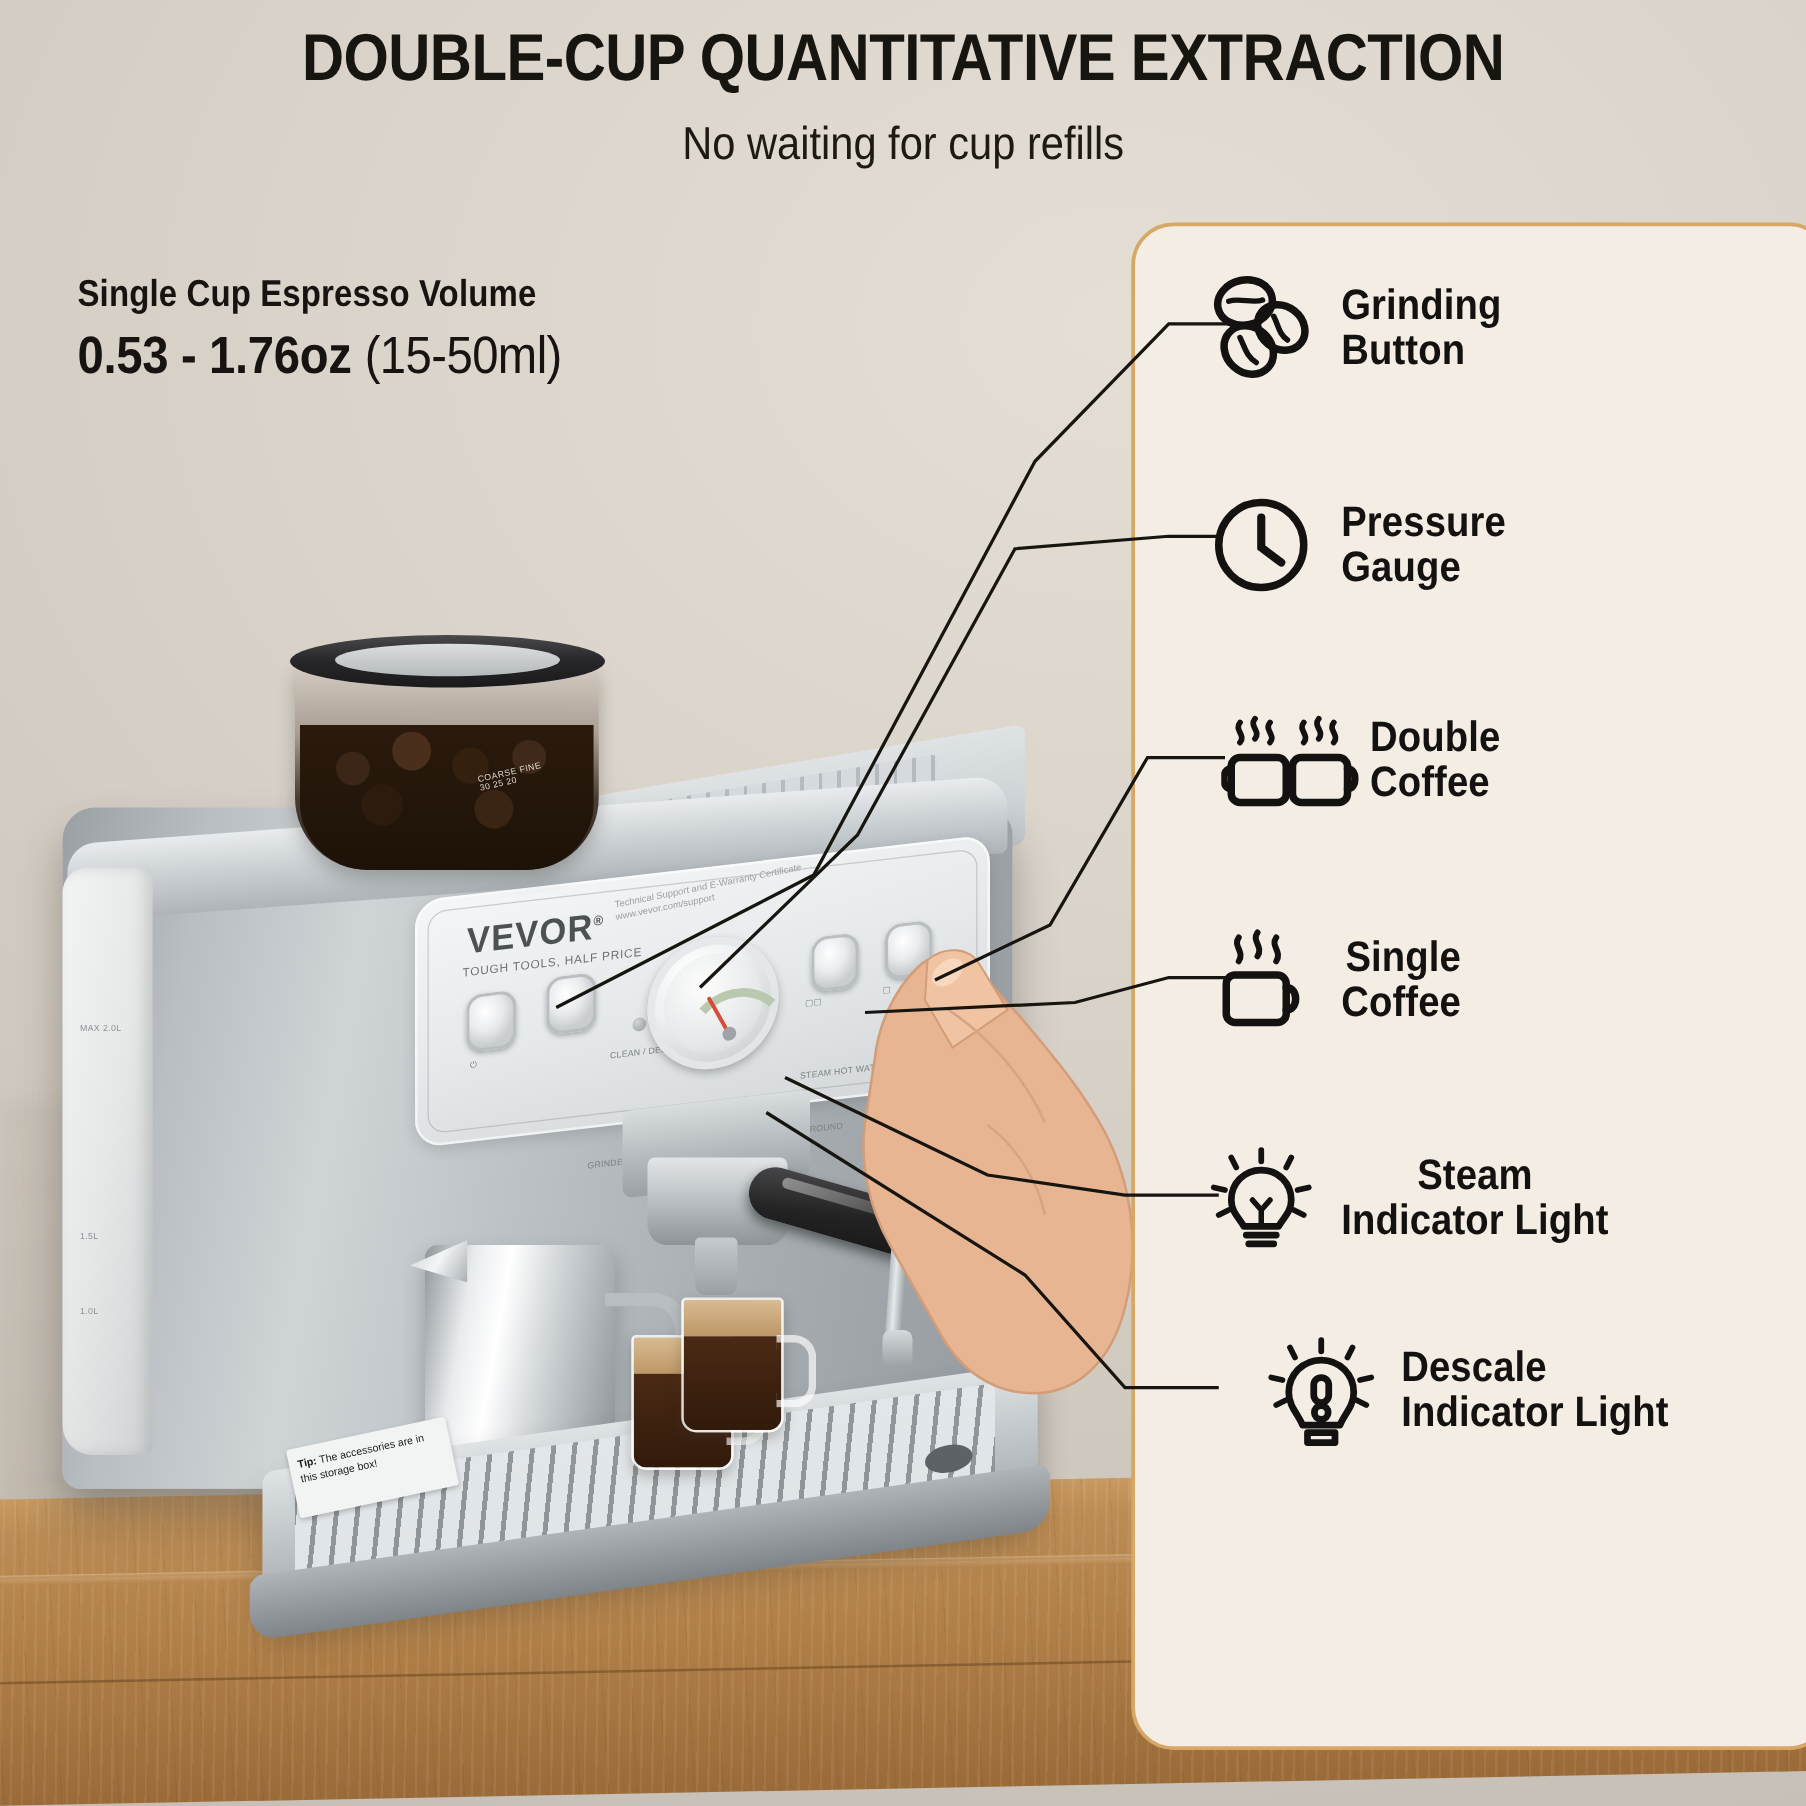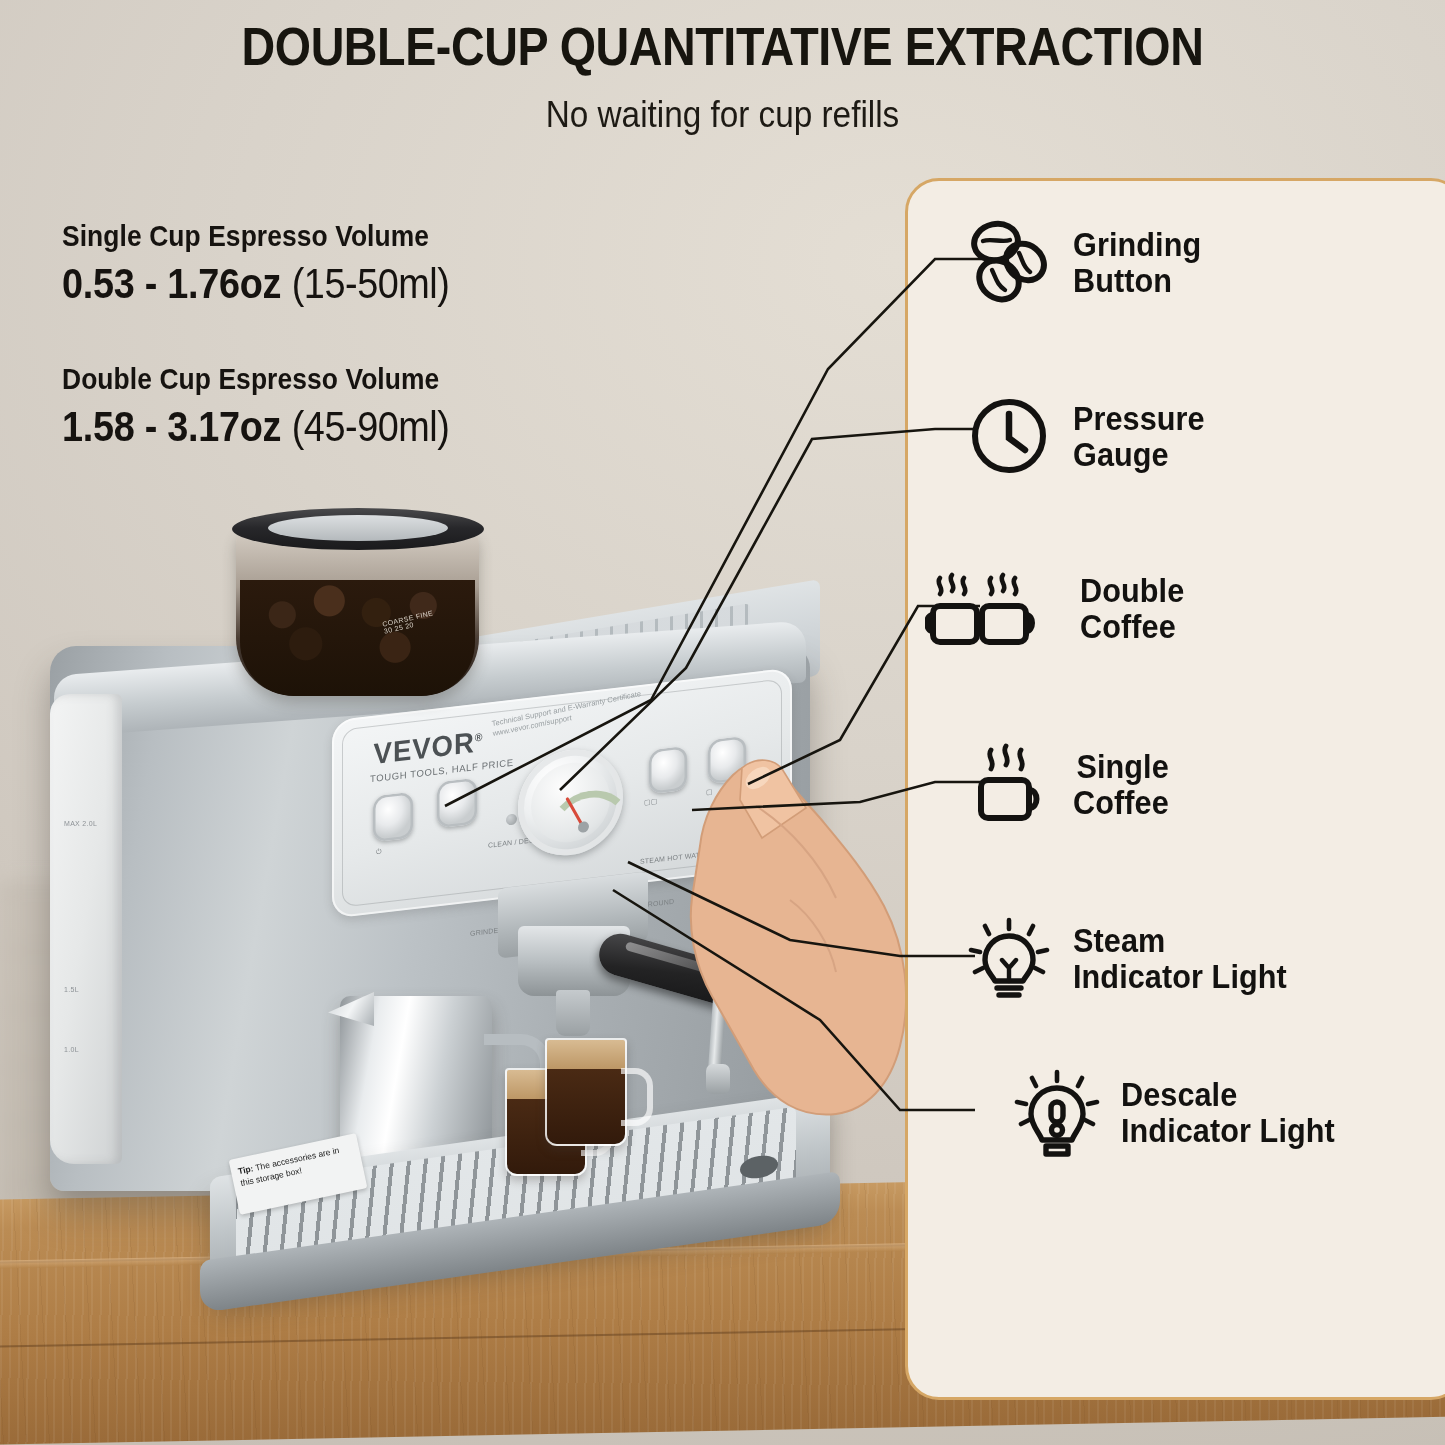--- a/index.html
+++ b/index.html
@@ -340,24 +340,20 @@
     <div class="plank" style="top:146px"></div>
   </div>
   <div class="counter-edge"></div>
 
   <div class="title">DOUBLE-CUP QUANTITATIVE EXTRACTION</div>
   <div class="subtitle">No waiting for cup refills</div>
 
   <div class="spec s1">
     <span class="lbl">Single Cup Espresso Volume</span>
     <span class="val"><b>0.53 - 1.76oz</b> <span class="ml">(15-50ml)</span></span>
-  </div>
-  <div class="spec s2">
-    <span class="lbl">Double Cup Espresso Volume</span>
-    <span class="val"><b>1.58 - 3.17oz</b> <span class="ml">(45-90ml)</span></span>
   </div>
 
   <div class="machine">
     <div class="m-topface"></div>
     <div class="m-warmtray"></div>
     <div class="m-body"></div>
     <div class="m-top"></div>
 
     <div class="m-tank">
       <span class="mk" style="top:126px">MAX 2.0L</span>
@@ -479,21 +475,21 @@
         <ellipse cx="64" cy="48" rx="20" ry="17" transform="rotate(38 64 48)"></ellipse>
         <path d="M58 39 C62 47 62 53 69 58" stroke-width="4.4"></path>
         <ellipse cx="38" cy="66" rx="21" ry="18" transform="rotate(42 38 66)"></ellipse>
         <path d="M31 56 C35 64 36 71 44 76" stroke-width="4.4"></path>
       </svg>
     </span>
     <span class="flabel">Grinding
 Button</span>
   </div>
 
-  <div class="feature" style="top: 552px; height: 112px; left: 916px; position: absolute; gap: 36px;">
+  <div class="feature" style="top: 552px; height: 112px; left: 968px; position: absolute;">
     <span class="fic">
       <svg width="110" height="96" viewBox="0 0 110 96" fill="none" stroke="#131210" stroke-width="6" stroke-linecap="round" stroke-linejoin="round">
         <path d="M15 18 C10 24 20 28 15 34" stroke-width="4.6"></path>
         <path d="M27 15 C22 21 32 25 27 31" stroke-width="4.6"></path>
         <path d="M39 18 C34 24 44 28 39 34" stroke-width="4.6"></path>
         <rect x="8" y="46" width="44" height="36" rx="7"></rect>
         <path d="M8 55 C0 55 0 71 8 71" stroke-width="6"></path>
         <path d="M66 18 C61 24 71 28 66 34" stroke-width="4.6"></path>
         <path d="M78 15 C73 21 83 25 78 31" stroke-width="4.6"></path>
         <path d="M90 18 C85 24 95 28 90 34" stroke-width="4.6"></path>
@@ -512,21 +508,21 @@
         <path d="M45 10 C40 17 50 21 45 29" stroke-width="4.8"></path>
         <path d="M60 14 C55 21 65 25 60 33" stroke-width="4.8"></path>
         <rect x="20" y="44" width="48" height="38" rx="7"></rect>
         <path d="M68 54 C78 54 78 72 68 72" stroke-width="6"></path>
       </svg>
     </span>
     <span class="flabel">Single
 Coffee</span>
   </div>
 
-  <div class="feature" style="top: 902px; height: 112px; left: 945px; position: absolute;">
+  <div class="feature" style="top: 902px; height: 112px; left: 945px; position: absolute; text-align: center;">
     <span class="fic">
       <svg width="96" height="96" viewBox="0 0 96 96" fill="none" stroke="#131210" stroke-width="5.4" stroke-linecap="round" stroke-linejoin="round">
         <path d="M48 26 C62 26 72 37 72 50 C72 60 65 65 62 71 L34 71 C31 65 24 60 24 50 C24 37 34 26 48 26 Z"></path>
         <path d="M48 71 L48 58 M48 58 L41 50 M48 58 L55 50" stroke-width="4.4"></path>
         <path d="M36 78 L60 78 M38 85 L58 85"></path>
         <path d="M48 10 L48 19 M24 16 L28 24 M72 16 L68 24 M10 40 L19 42 M86 40 L77 42 M14 62 L22 58 M82 62 L74 58" stroke-width="4.6"></path>
       </svg>
     </span>
     <span class="flabel">Steam
 Indicator Light</span>

